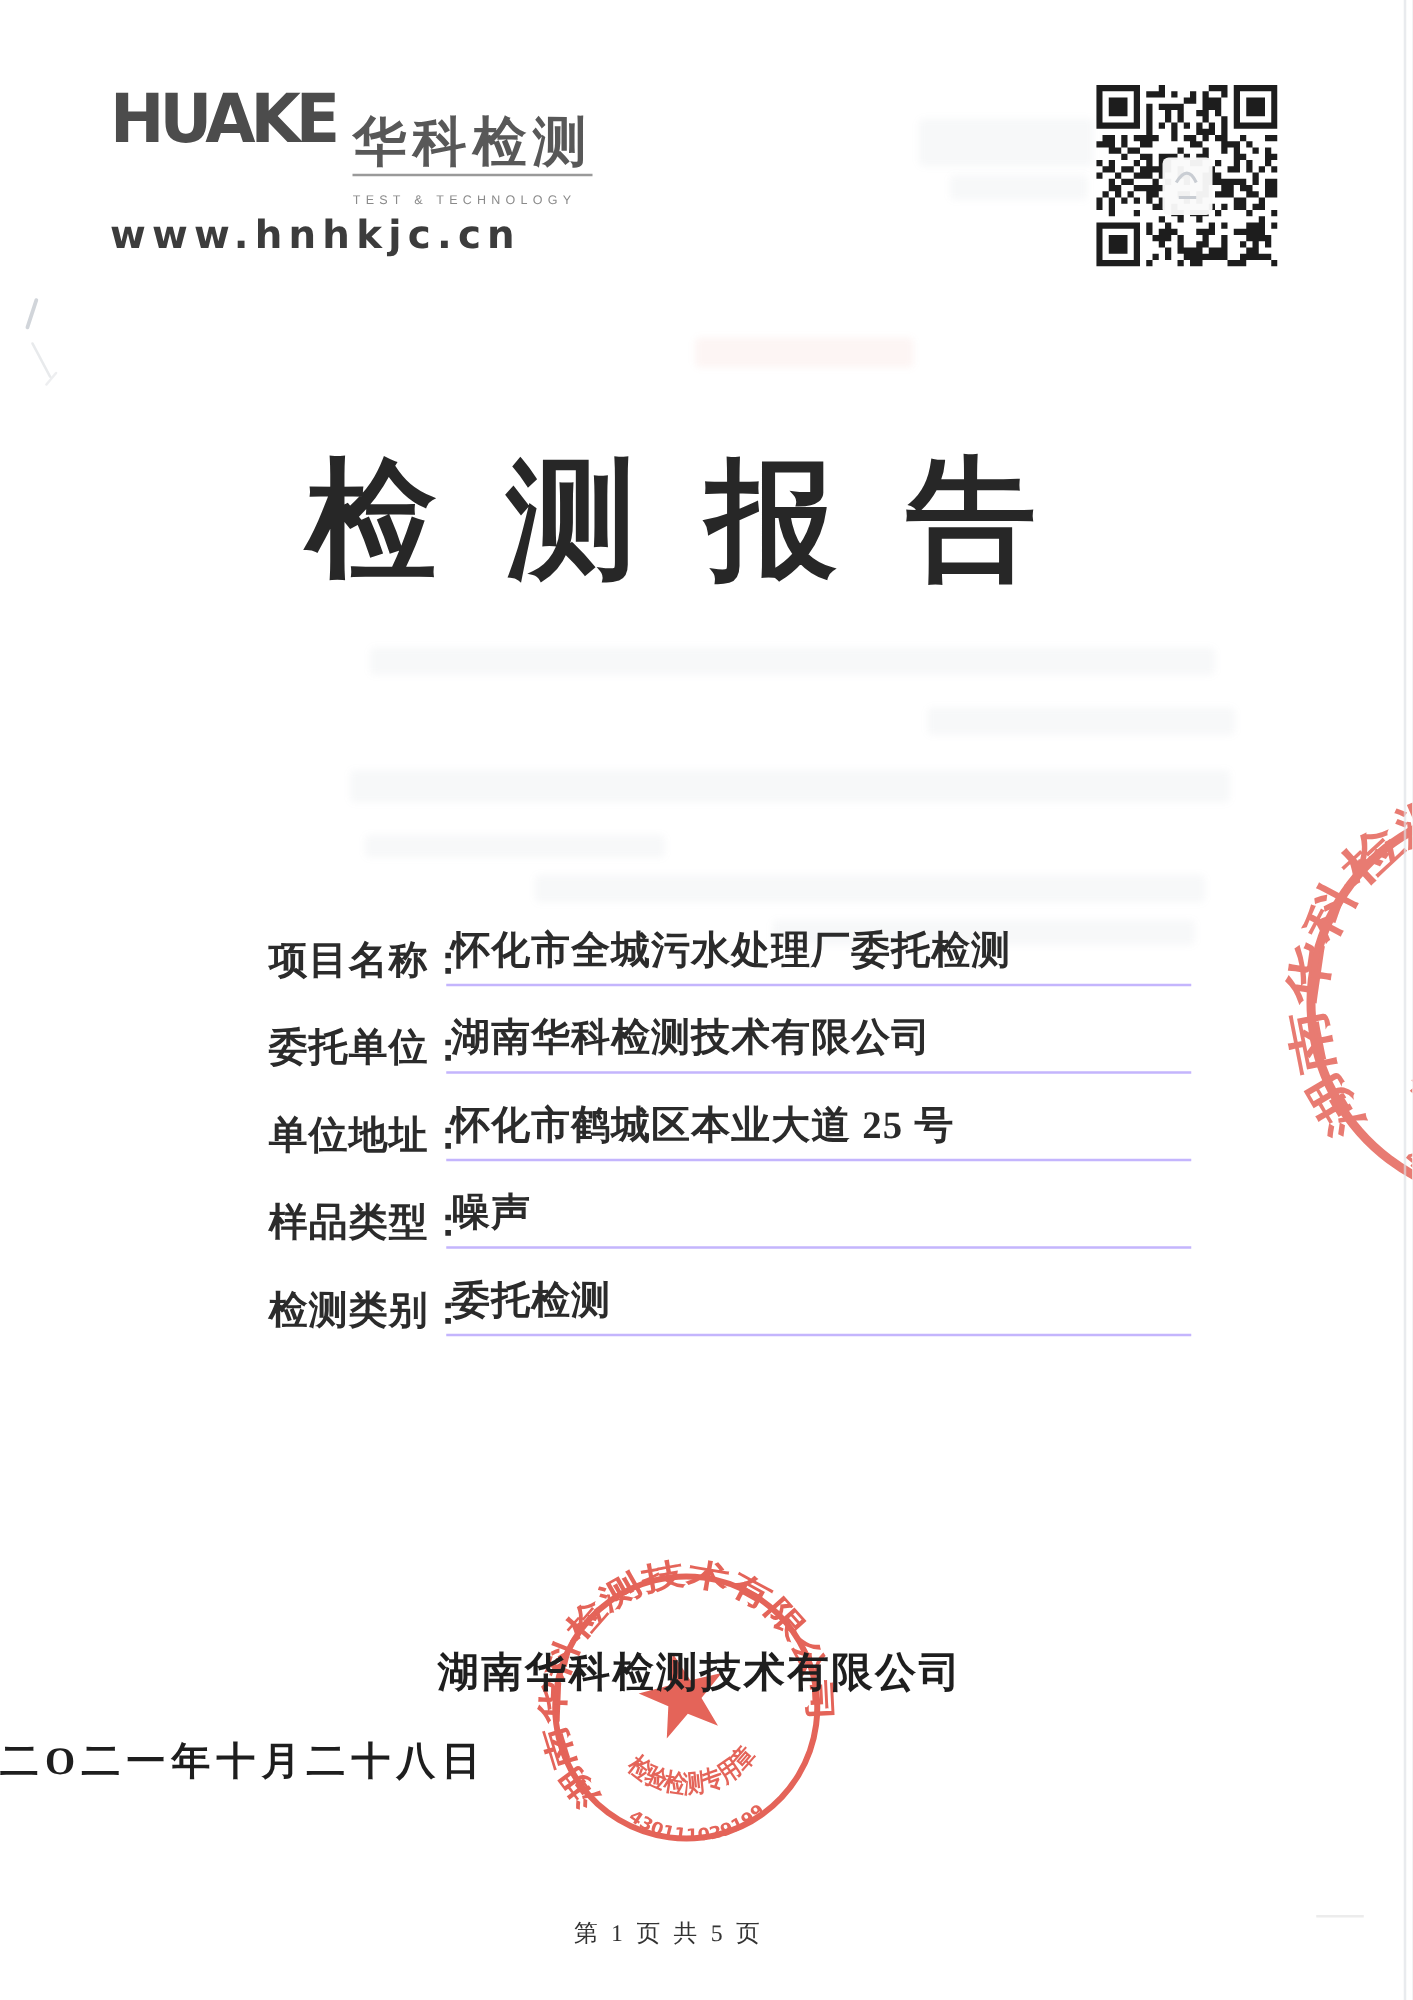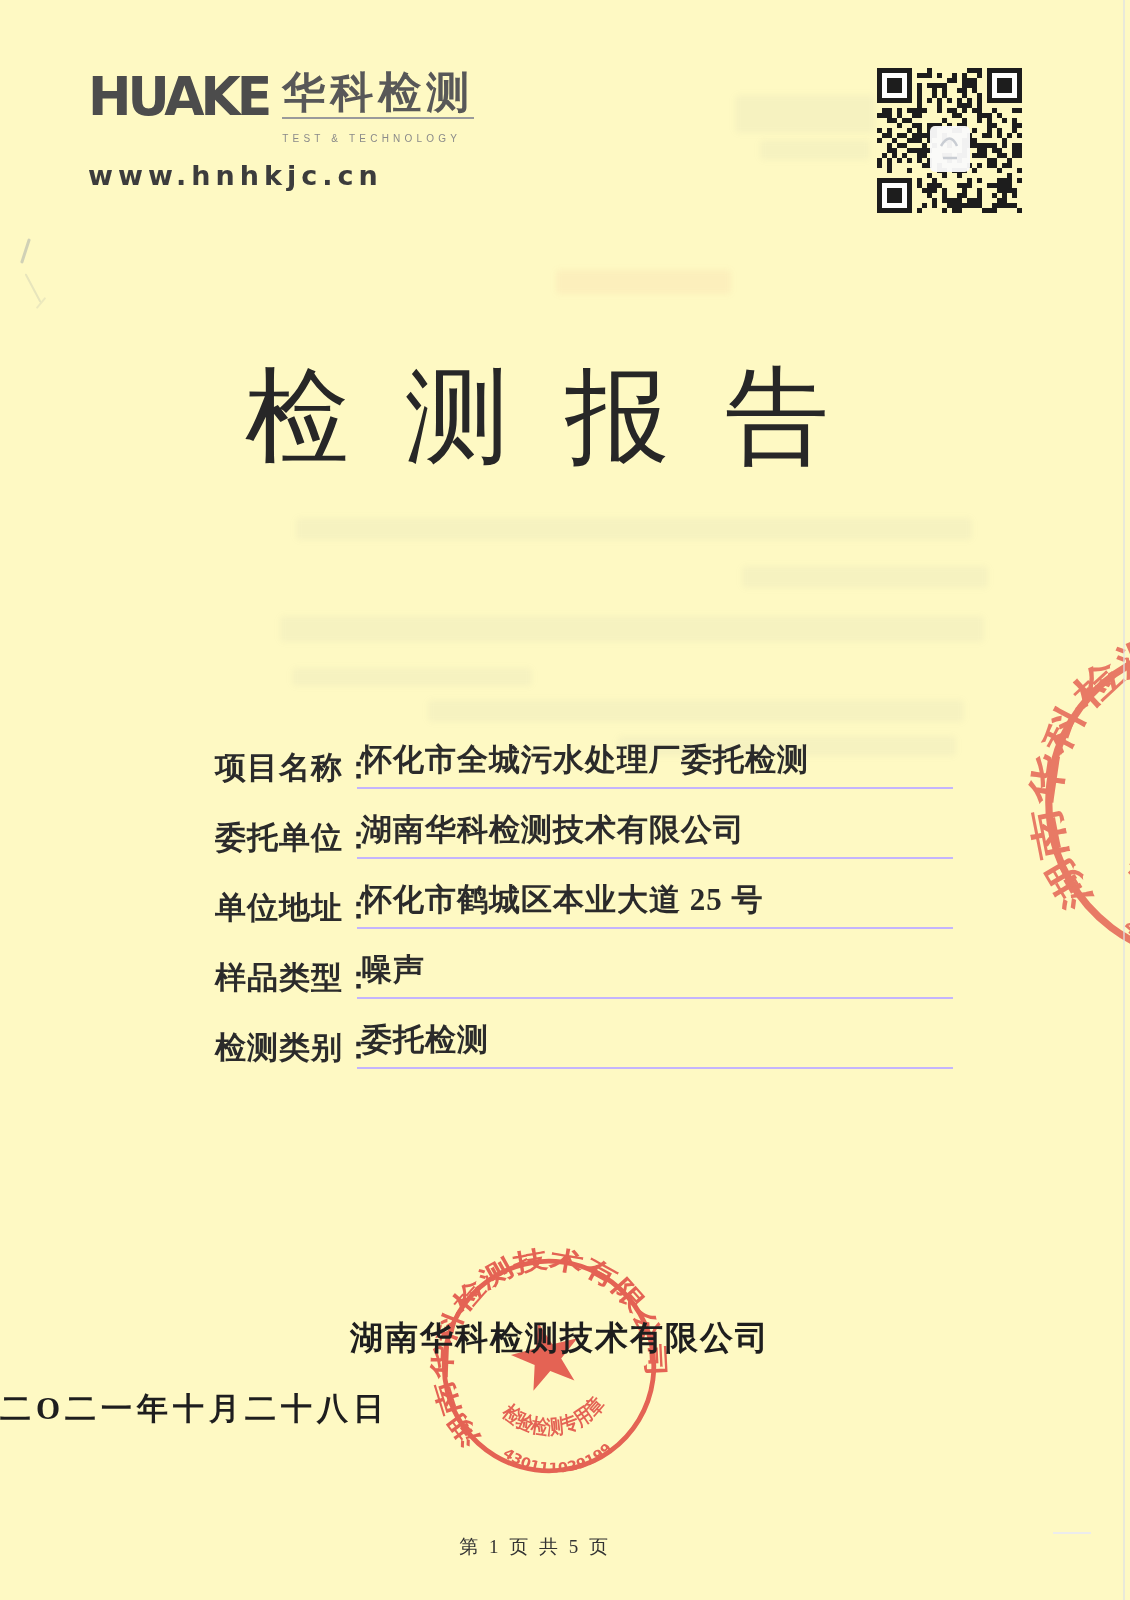--- a/index.html
+++ b/index.html
@@ -1,52 +1,52 @@
 <!DOCTYPE html>
 <html><head>
 <meta charset="utf-8">
 <style>
   html,body{margin:0;padding:0;background:#e9e9e9;}
   .page{
     position:relative;width:1130px;height:1600px;margin:0 auto;
-    background:#fef9c3;overflow:hidden;
+    background:#ffffff;overflow:hidden;
     font-family:"Liberation Serif","DejaVu Serif",serif;color:#262626;
   }
   
   .logo-block{position:absolute;left:88px;top:70px;}
   .logo-row{display:flex;align-items:flex-start;}
   .brand-en{
     font-family:"DejaVu Sans","Liberation Sans",sans-serif;
     font-weight:bold;font-size:52px;line-height:52px;color:#4c4c4c;
     letter-spacing:-4px;transform:scaleY(1.04);
   }
-  .brand-cn-col{margin-left:14px;}
+  .brand-cn-col{margin-left:14px;margin-top:22px;}
   .brand-cn{font-size:43px;line-height:46px;color:#585858;letter-spacing:5px;font-weight:600;}
   .brand-tagline{
     font-family:"Liberation Sans",sans-serif;font-size:10px;letter-spacing:4.2px;
     color:#8a8a8a;border-top:2px solid #9a9a9a;padding-top:14px;margin-top:1px;text-align:left;
   }
   .website{
     font-family:"DejaVu Sans","Liberation Sans",sans-serif;font-weight:bold;
-    font-size:27px;color:#3c3c3c;letter-spacing:5px;margin-top:16px;
+    font-size:31px;color:#3c3c3c;letter-spacing:5px;margin-top:4px;
   }
   .license-line{position:absolute;left:92px;top:176px;font-size:21px;color:#383838;letter-spacing:0.5px;}
   
   .qr-box{position:absolute;left:877px;top:66px;width:145px;height:150px;}
   
   .cma-box{position:absolute;left:112px;top:220px;width:230px;}
   .cma-svg{display:block;}
   .cma-number{
     font-family:"DejaVu Sans Mono","Liberation Mono",monospace;
     font-size:20px;font-weight:bold;color:#e05a4f;letter-spacing:5px;margin:2px 0 0 14px;
   }
   
   .report-title{
     position:absolute;left:0;top:352px;width:1130px;text-align:center;
-    font-size:104px;font-weight:400;color:#272727;line-height:1.25;
+    font-size:104px;font-weight:700;color:#272727;line-height:1.25;
   }
   .report-title span{letter-spacing:56px;}
   
   .form-area{position:absolute;left:215px;top:745px;width:740px;}
   .form-row{display:flex;align-items:flex-end;height:44px;margin-bottom:26px;}
   .form-label{font-size:31px;font-weight:600;white-space:nowrap;width:142px;letter-spacing:1px;color:#2b2b2b;}
   .form-value{
     font-size:31px;font-weight:600;color:#2b2b2b;letter-spacing:1px;
     width:592px;border-bottom:2px solid #c4b5fd;padding:0 0 6px 4px;white-space:nowrap;
   }

